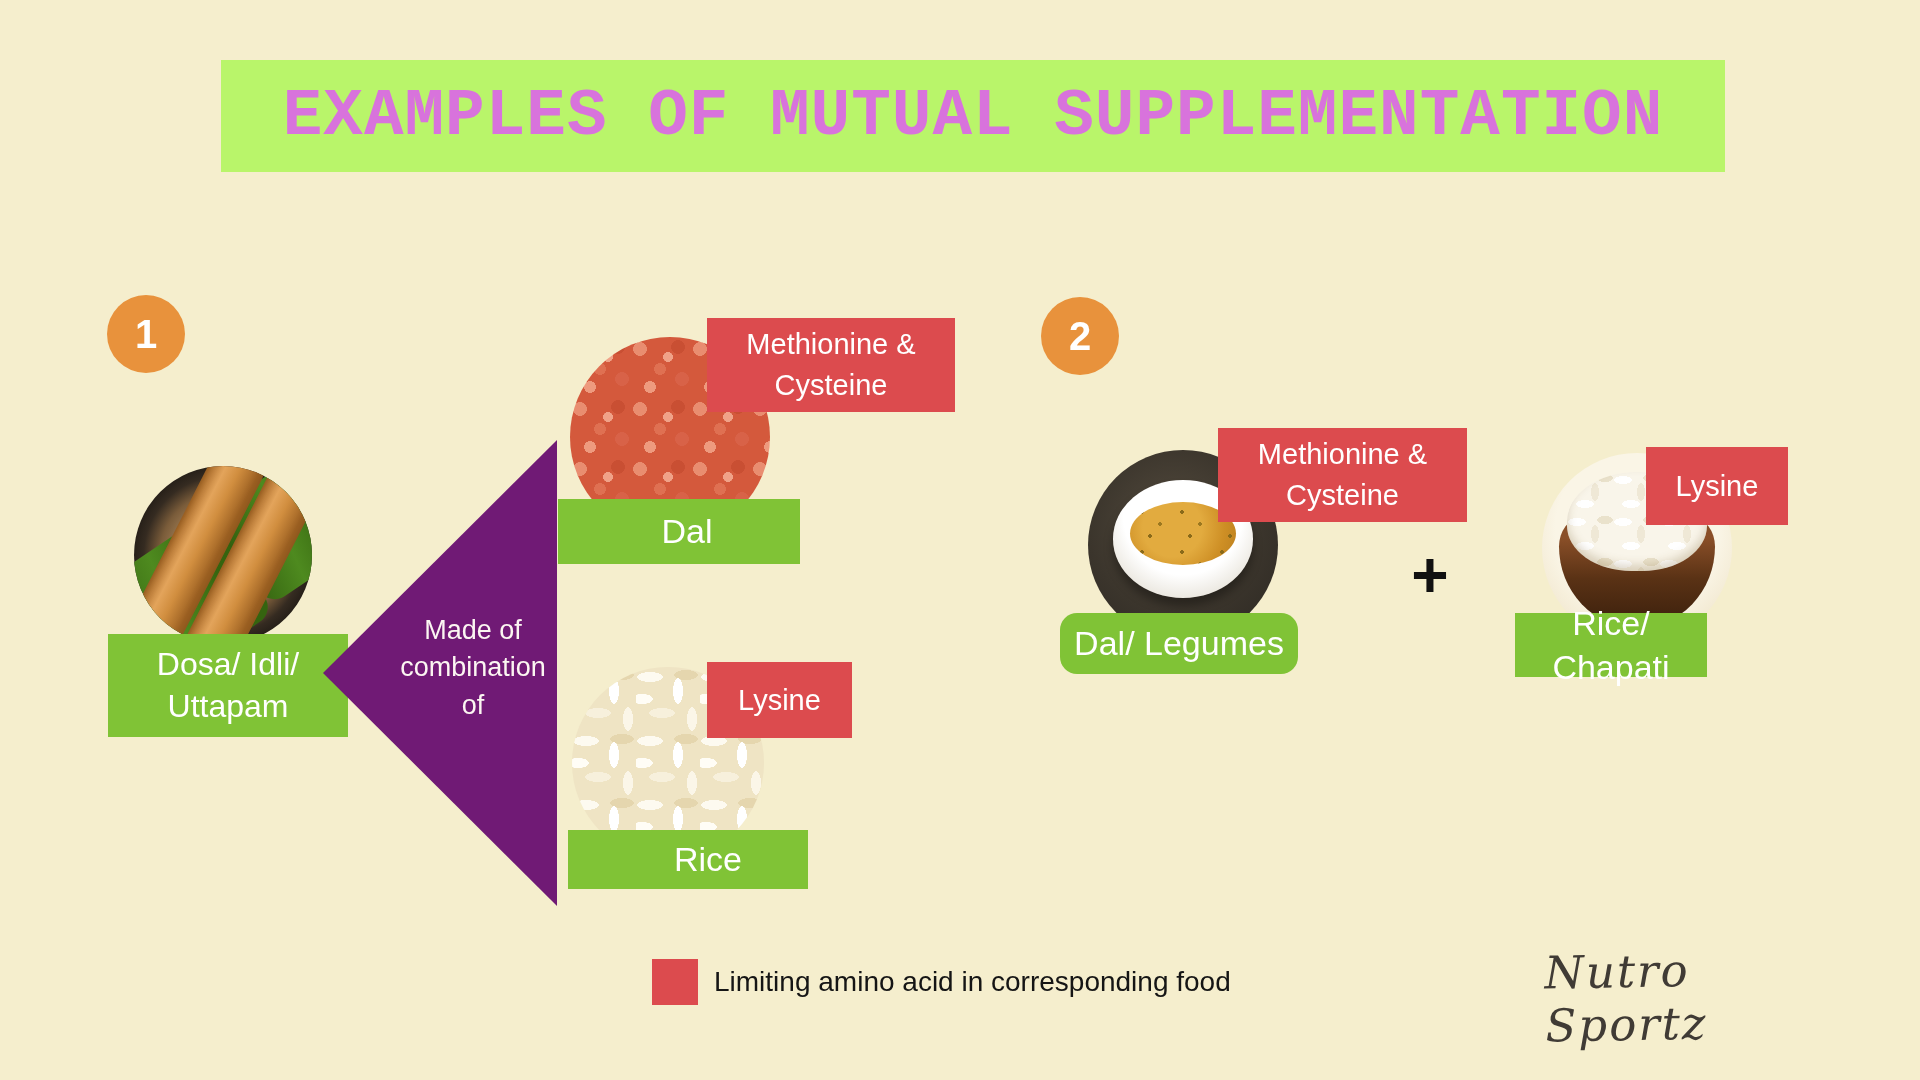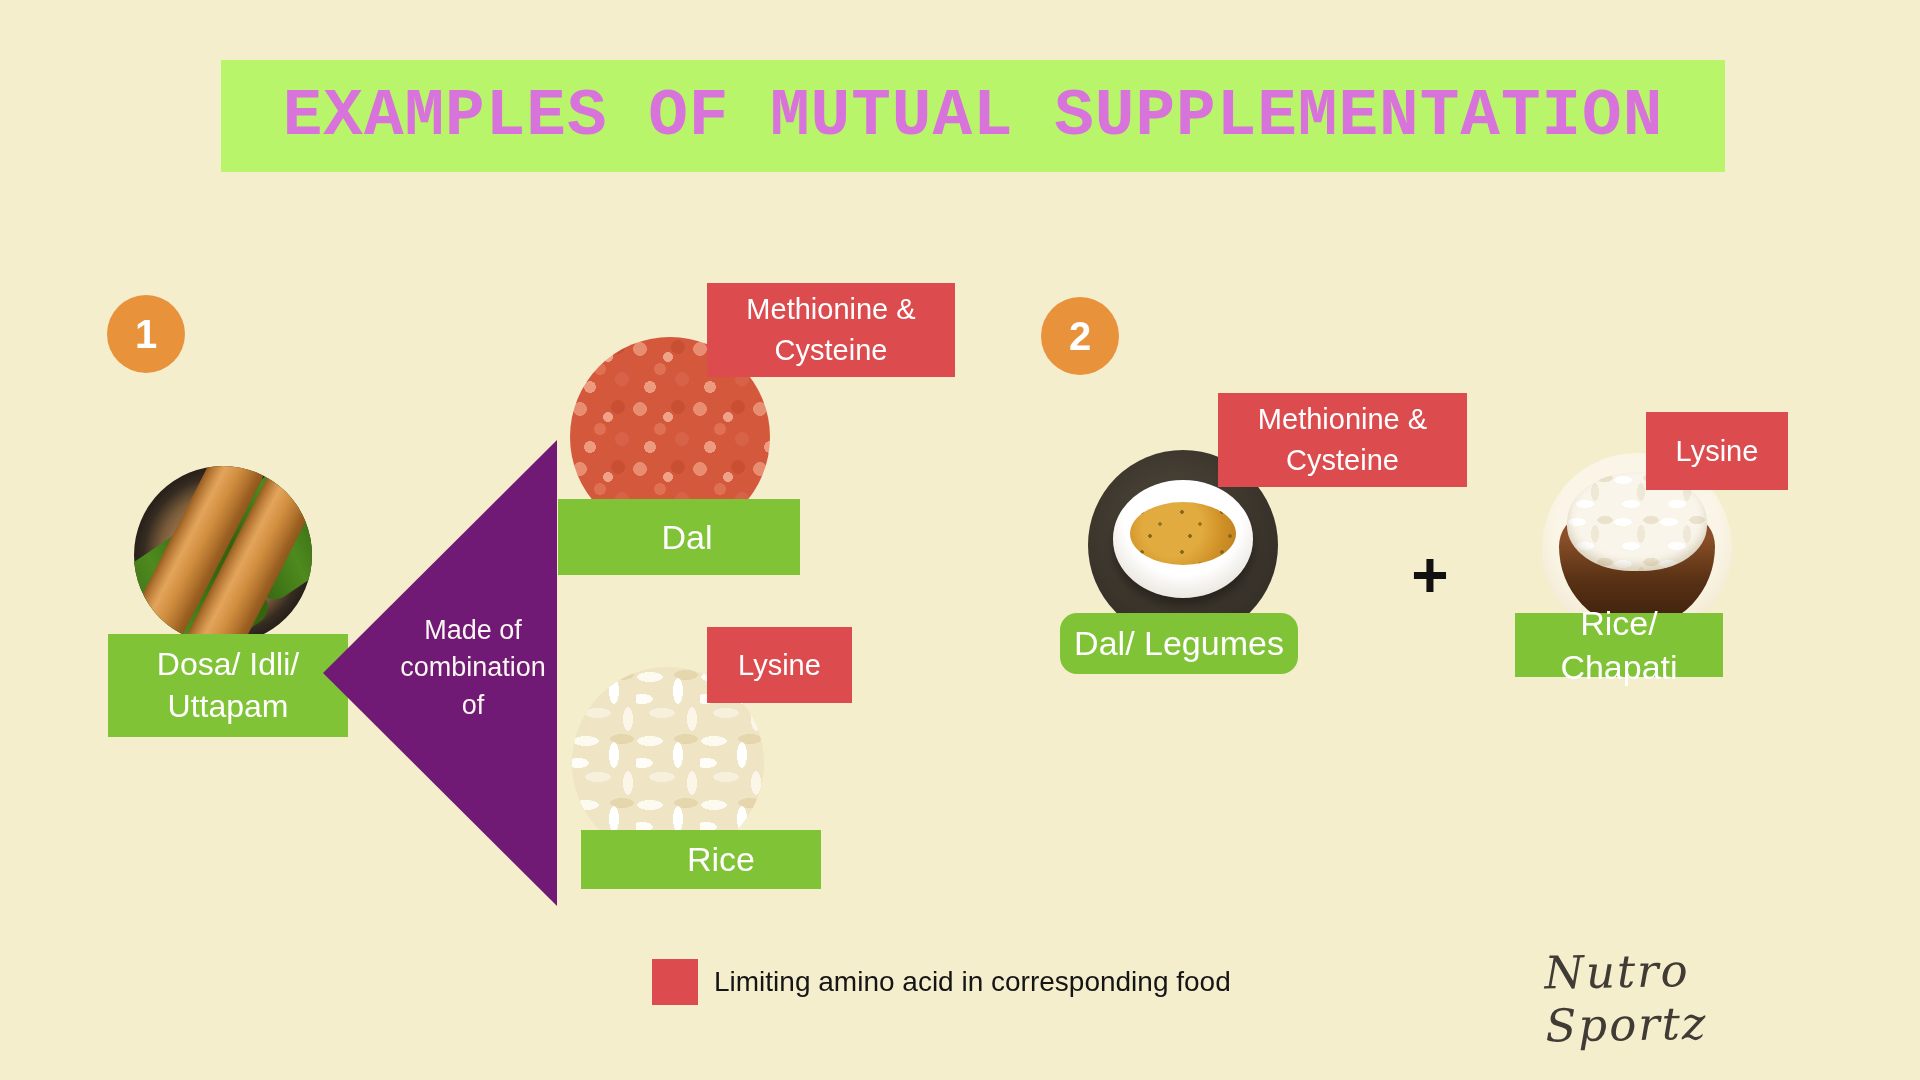--- a/index.html
+++ b/index.html
@@ -25,21 +25,21 @@
     background:#E8923C; color:#FFFFFF; font-size:40px; font-weight:700;
     display:flex; align-items:center; justify-content:center; z-index:4;
   }
   .badge-1 { left:107px; top:295px; }
   .badge-2 { left:1041px; top:297px; }
 
   
   .amino-label {
     position:absolute; background:#DC4B4E; color:#FFFFFF; z-index:3;
     display:flex; align-items:center; justify-content:center; text-align:center;
-    font-size:29px; line-height:1.4; padding:4px 10px;
+    font-size:29px; line-height:1.4; padding:4px 10px;margin-top:35px;
   }
   .food-bar {
     position:absolute; background:#80C336; color:#FFFFFF; z-index:2;
     display:flex; align-items:center; justify-content:center; text-align:center;
     font-size:34px; line-height:1.3; padding:2px 8px;
   }
 
   
   .photo { position:absolute; border-radius:50%; overflow:hidden; z-index:1; }
 
@@ -118,27 +118,27 @@
     clip-path:polygon(100% 0, 100% 100%, 0 50%);
   }
   .connector-text {
     position:absolute; left:66px; top:172px; width:168px;
     color:#FCF6F2; font-size:27px; line-height:1.38; text-align:center;
   }
 
   
   .label-dosa   { left:108px;  top:634px; width:240px; height:103px; font-size:32px; z-index:2; }
   .amino-dal-1  { left:707px;  top:283px; width:248px; height:94px; }
-  .bar-dal-1    { left:558px;  top:499px; width:242px; height:76px;padding-left:24px; }
+  .bar-dal-1    { left:558px;  top:499px; width:242px; height:65px;padding-left:24px; }
   .amino-rice-1 { left:707px;  top:627px; width:145px; height:76px; }
-  .bar-rice-1   { left:581px;  top:830px; width:240px; height:59px;padding-left:48px; }
+  .bar-rice-1   { left:568px;  top:830px; width:240px; height:59px;padding-left:48px; }
   .amino-dal-2  { left:1218px; top:393px; width:249px; height:94px; }
   .bar-dal-2    { left:1060px; top:613px; width:238px; height:61px;border-radius:17px; }
   .amino-rice-2 { left:1646px; top:412px; width:142px; height:78px; }
-  .bar-rice-2   { left:1515px; top:613px; width:208px; height:64px; }
+  .bar-rice-2   { left:1515px; top:613px; width:192px; height:64px; }
 
   
   .plus-sign {
     position:absolute; left:1390px; top:535px; width:80px; height:80px;
     display:flex; align-items:center; justify-content:center;
     color:#111111; font-size:64px; font-weight:800;
   }
 
   
   .legend-swatch { position:absolute; left:652px; top:959px; width:46px; height:46px; background:#DC4B4E; }

